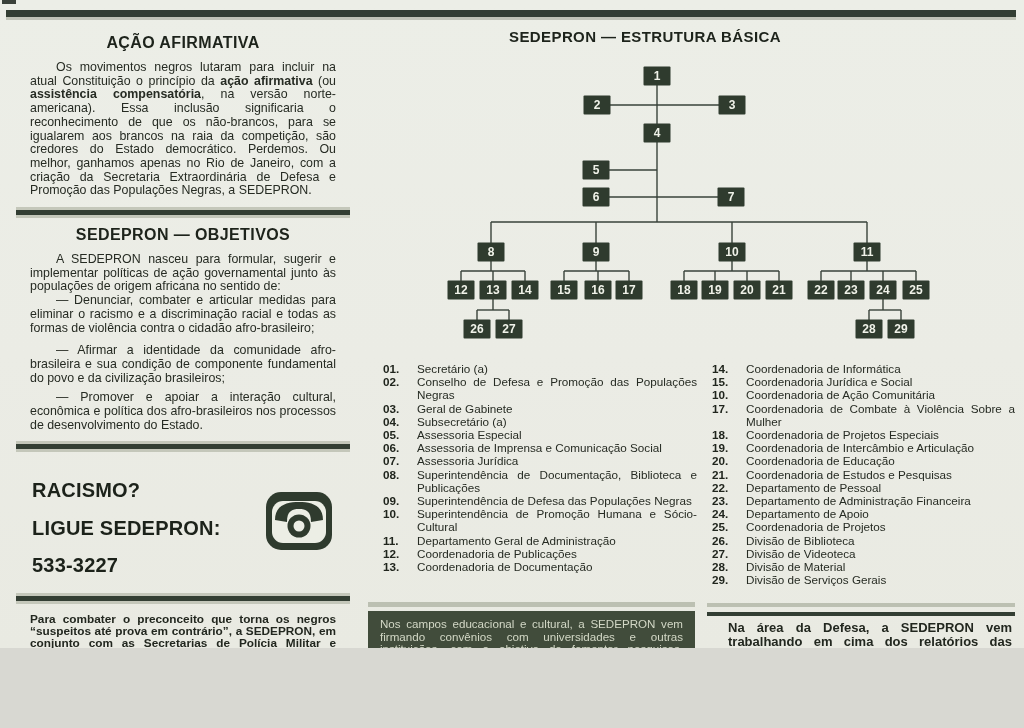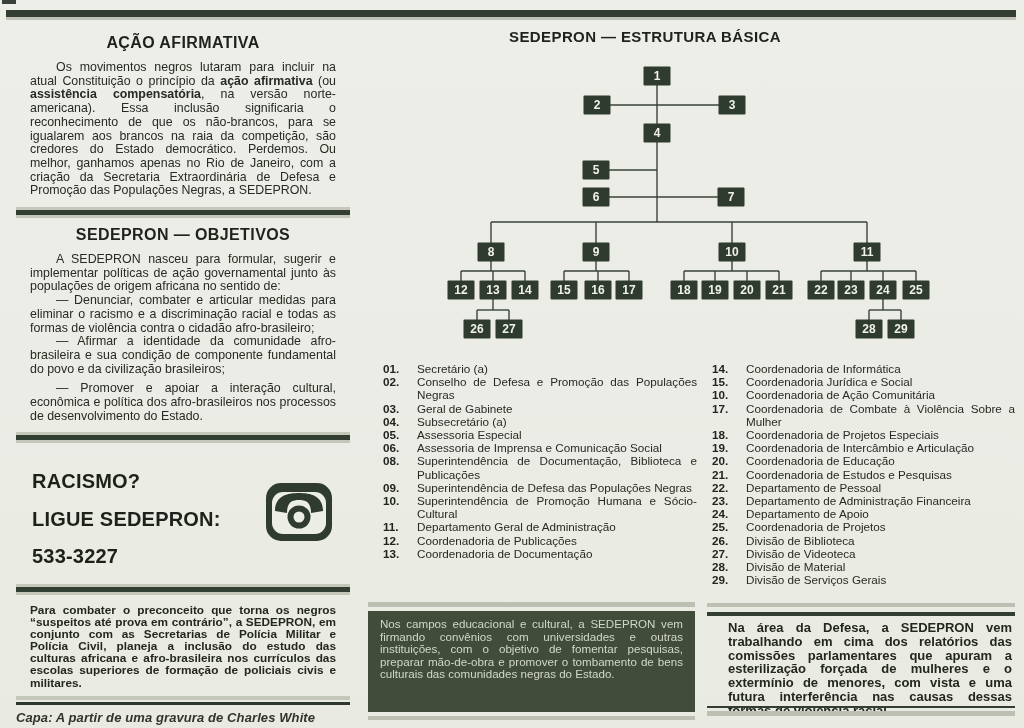--- a/index.html
+++ b/index.html
@@ -1,16 +1,16 @@
 <!DOCTYPE html>
 <html><head>
 <meta charset="utf-8">
 <style>
   html,body{margin:0;padding:0;background:#d8d8d2;}
-  .page{position:relative;width:1024px;height:728px;overflow:hidden;
+  .page{position:relative;width:1024px;height:648px;overflow:hidden;
         background:#ecede6;
         background-image:linear-gradient(180deg,#eceee7 0%,#ebece5 55%,#e9eae2 100%);
         font-family:"Liberation Sans", sans-serif;color:#272c24;}
   
   .corner-dash{position:absolute;left:2px;top:0;width:14px;height:4px;background:#3a413a;}
   .topbar-dark{position:absolute;left:6px;top:10px;width:1010px;height:7px;background:#333e33;}
   .topbar-lite{position:absolute;left:6px;top:17px;width:1010px;height:3px;background:#c0c3b6;}
 
   
   .col-left{position:absolute;left:14px;top:26px;width:338px;}
@@ -72,21 +72,21 @@
     <div class="divider">
         <div class="g1"></div>
         <div class="dk"></div>
         <div class="g2"></div>
       </div>
 
     <div class="h-sec" style="">SEDEPRON — OBJETIVOS</div>
 
     <p class="body-p indent">A SEDEPRON nasceu para formular, sugerir e implementar políticas de ação governamental junto às populações de origem africana no sentido de:</p>
     <p class="body-p indent" style="margin-top:0">— Denunciar, combater e articular medidas para eliminar o racismo e a discriminação racial e todas as formas de violência contra o cidadão afro-brasileiro;</p>
-    <p class="body-p indent" style="margin-top:0">— Afirmar a identidade da comunidade afro-brasileira e sua condição de componente fundamental do povo e da civilização brasileiros;</p>
+    <p class="body-p indent" style="margin-top:9px">— Afirmar a identidade da comunidade afro-brasileira e sua condição de componente fundamental do povo e da civilização brasileiros;</p>
     <p class="body-p indent" style="margin-top:6px">— Promover e apoiar a interação cultural, econômica e política dos afro-brasileiros nos processos de desenvolvimento do Estado.</p>
 
     <div class="divider">
         <div class="g1"></div>
         <div class="dk"></div>
         <div class="g2"></div>
       </div>
 
     <div class="hotline">
       <div class="hotline-text">
@@ -280,20 +280,21 @@
       </g>
     </svg>
 
   <div class="legend legend-left" id="legend-left">
       <div class="legend-item"><span class="num">01.</span><span>Secretário (a)</span></div>
       <div class="legend-item"><span class="num">02.</span><span>Conselho de Defesa e Promoção das Populações Negras</span></div>
       <div class="legend-item"><span class="num">03.</span><span>Geral de Gabinete</span></div>
       <div class="legend-item"><span class="num">04.</span><span>Subsecretário (a)</span></div>
       <div class="legend-item"><span class="num">05.</span><span>Assessoria Especial</span></div>
       <div class="legend-item"><span class="num">06.</span><span>Assessoria de Imprensa e Comunicação Social</span></div>
+      <div class="legend-item"><span class="num">07.</span><span>Assessoria Jurídica</span></div>
       <div class="legend-item"><span class="num">08.</span><span>Superintendência de Documentação, Biblioteca e Publicações</span></div>
       <div class="legend-item"><span class="num">09.</span><span>Superintendência de Defesa das Populações Negras</span></div>
       <div class="legend-item"><span class="num">10.</span><span>Superintendência de Promoção Humana e Sócio-Cultural</span></div>
       <div class="legend-item"><span class="num">11.</span><span>Departamento Geral de Administração</span></div>
       <div class="legend-item"><span class="num">12.</span><span>Coordenadoria de Publicações</span></div>
       <div class="legend-item"><span class="num">13.</span><span>Coordenadoria de Documentação</span></div>
     </div>
   <div class="legend legend-right" id="legend-right">
       <div class="legend-item"><span class="num">14.</span><span>Coordenadoria de Informática</span></div>
       <div class="legend-item"><span class="num">15.</span><span>Coordenadoria Jurídica e Social</span></div>

